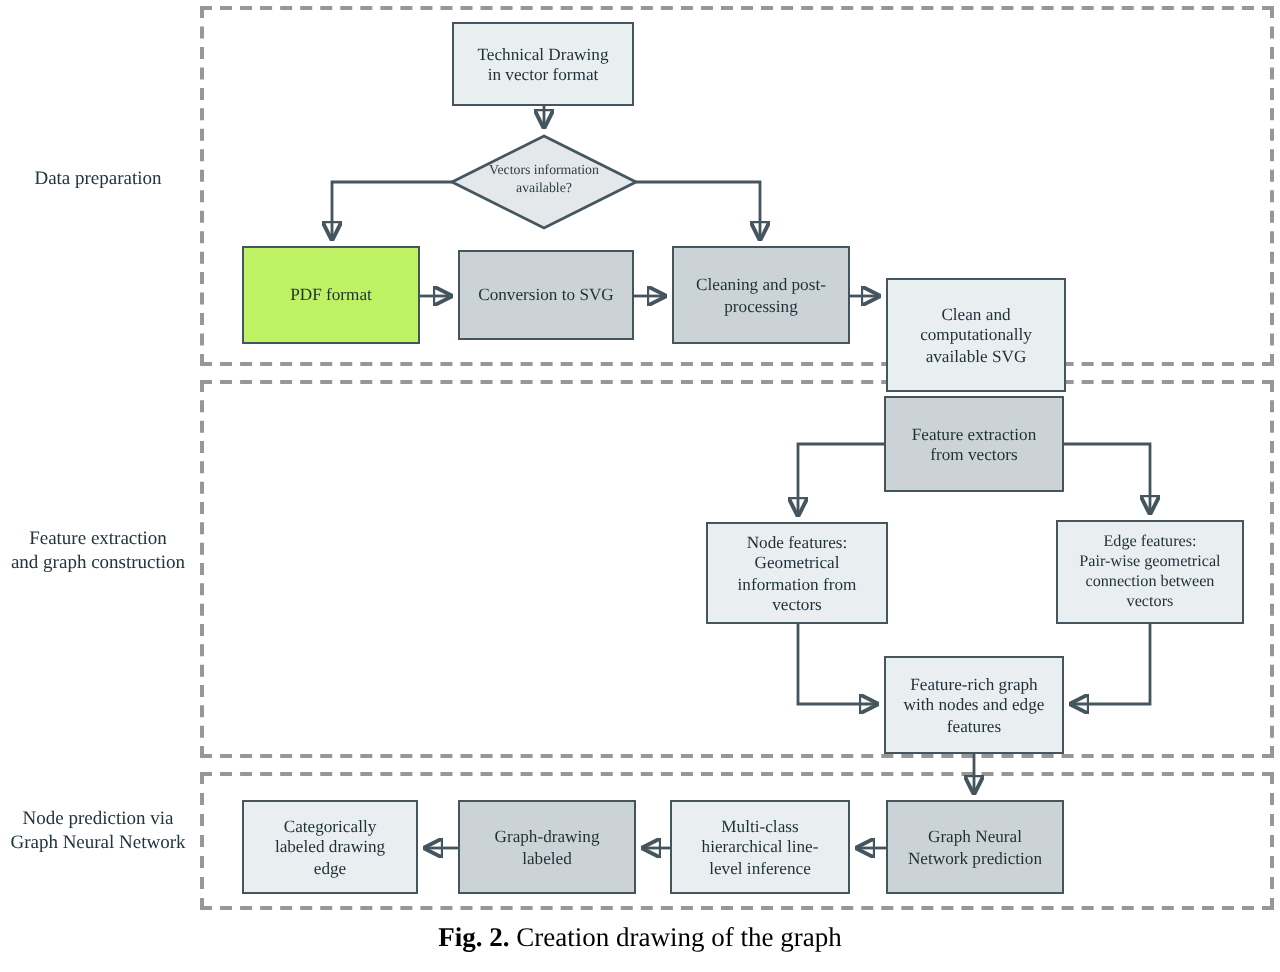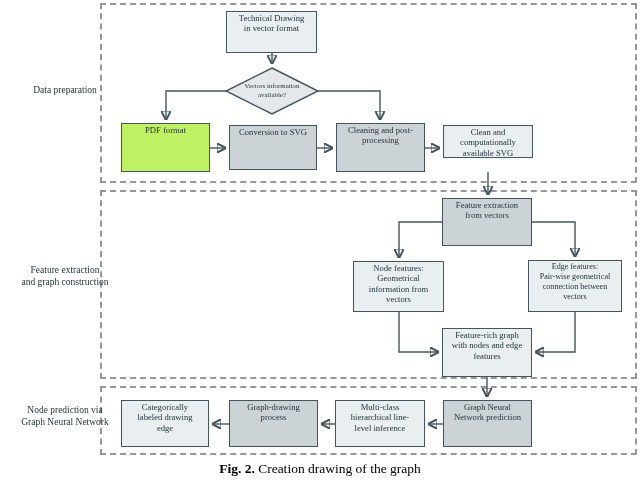--- a/index.html
+++ b/index.html
@@ -8,28 +8,28 @@
     font-family:"Liberation Serif","DejaVu Serif",serif;
     color:#1d3038;position:relative;overflow:hidden;
   }
   .stage{position:absolute;left:0;top:0;width:640px;height:486px;}
   .section{
     position:absolute;border:2px dashed #979797;box-sizing:border-box;
     background:transparent;
   }
   .side-label{
     position:absolute;left:0;width:98px;text-align:center;
-    font-size:9.5px;line-height:1.25;white-space:pre-line;color:#22343c;padding-left:16px;
+    font-size:9.5px;line-height:1.25;white-space:pre-line;color:#22343c;
   }
   .wires{position:absolute;left:0;top:0;z-index:2;}
   .wires path{fill:none;stroke:#44555e;stroke-width:1.4;}
   .diamond-shape{fill:#e4e8ea;stroke:#44555e;stroke-width:1.4;}
   .node{
     position:absolute;box-sizing:border-box;z-index:3;
-    border:1.5px solid #44555e;display:flex;justify-content:center;
+    border:1.5px solid #44555e;display:flex;align-items:center;justify-content:center;
     text-align:center;padding:1px 2px;
   }
   .node.light{background:#e9eef0;}
   .node.pdf{background:#bef264;}
   .node.gray{background:#ccd3d7;}
   .node-label{
     font-size:8.6px;line-height:1.22;white-space:pre-line;color:#1d3038;
   }
   .node-label.small{font-size:8.1px;}
   .diamond-label{
@@ -91,21 +91,21 @@
   <div class="node pdf" style="left:121px;top:123px;width:89px;height:49px">
     <span class="node-label">PDF format</span>
   </div>
   <div class="node gray" style="left:229px;top:125px;width:88px;height:45px">
     <span class="node-label">Conversion to SVG</span>
   </div>
   <div class="node gray" style="left:336px;top:123px;width:89px;height:49px">
     <span class="node-label">Cleaning and post-
 processing</span>
   </div>
-  <div class="node light" style="left:443px;top:125px;width:90px;height:33px">
+  <div class="node light" style="left:443px;top:139px;width:90px;height:57px">
     <span class="node-label">Clean and
 computationally
 available SVG</span>
   </div>
 
   <div class="node gray" style="left:442px;top:198px;width:90px;height:48px">
     <span class="node-label">Feature extraction
 from vectors</span>
   </div>
   <div class="node light" style="left:353px;top:261px;width:91px;height:51px">
@@ -126,21 +126,21 @@
 features</span>
   </div>
 
   <div class="node light" style="left:121px;top:400px;width:88px;height:47px">
     <span class="node-label">Categorically
 labeled drawing
 edge</span>
   </div>
   <div class="node gray" style="left:229px;top:400px;width:89px;height:47px">
     <span class="node-label">Graph-drawing
-process</span>
+labeled</span>
   </div>
   <div class="node light" style="left:335px;top:400px;width:90px;height:47px">
     <span class="node-label">Multi-class
 hierarchical line-
 level inference</span>
   </div>
   <div class="node gray" style="left:443px;top:400px;width:89px;height:47px">
     <span class="node-label">Graph Neural
 Network prediction</span>
   </div>

